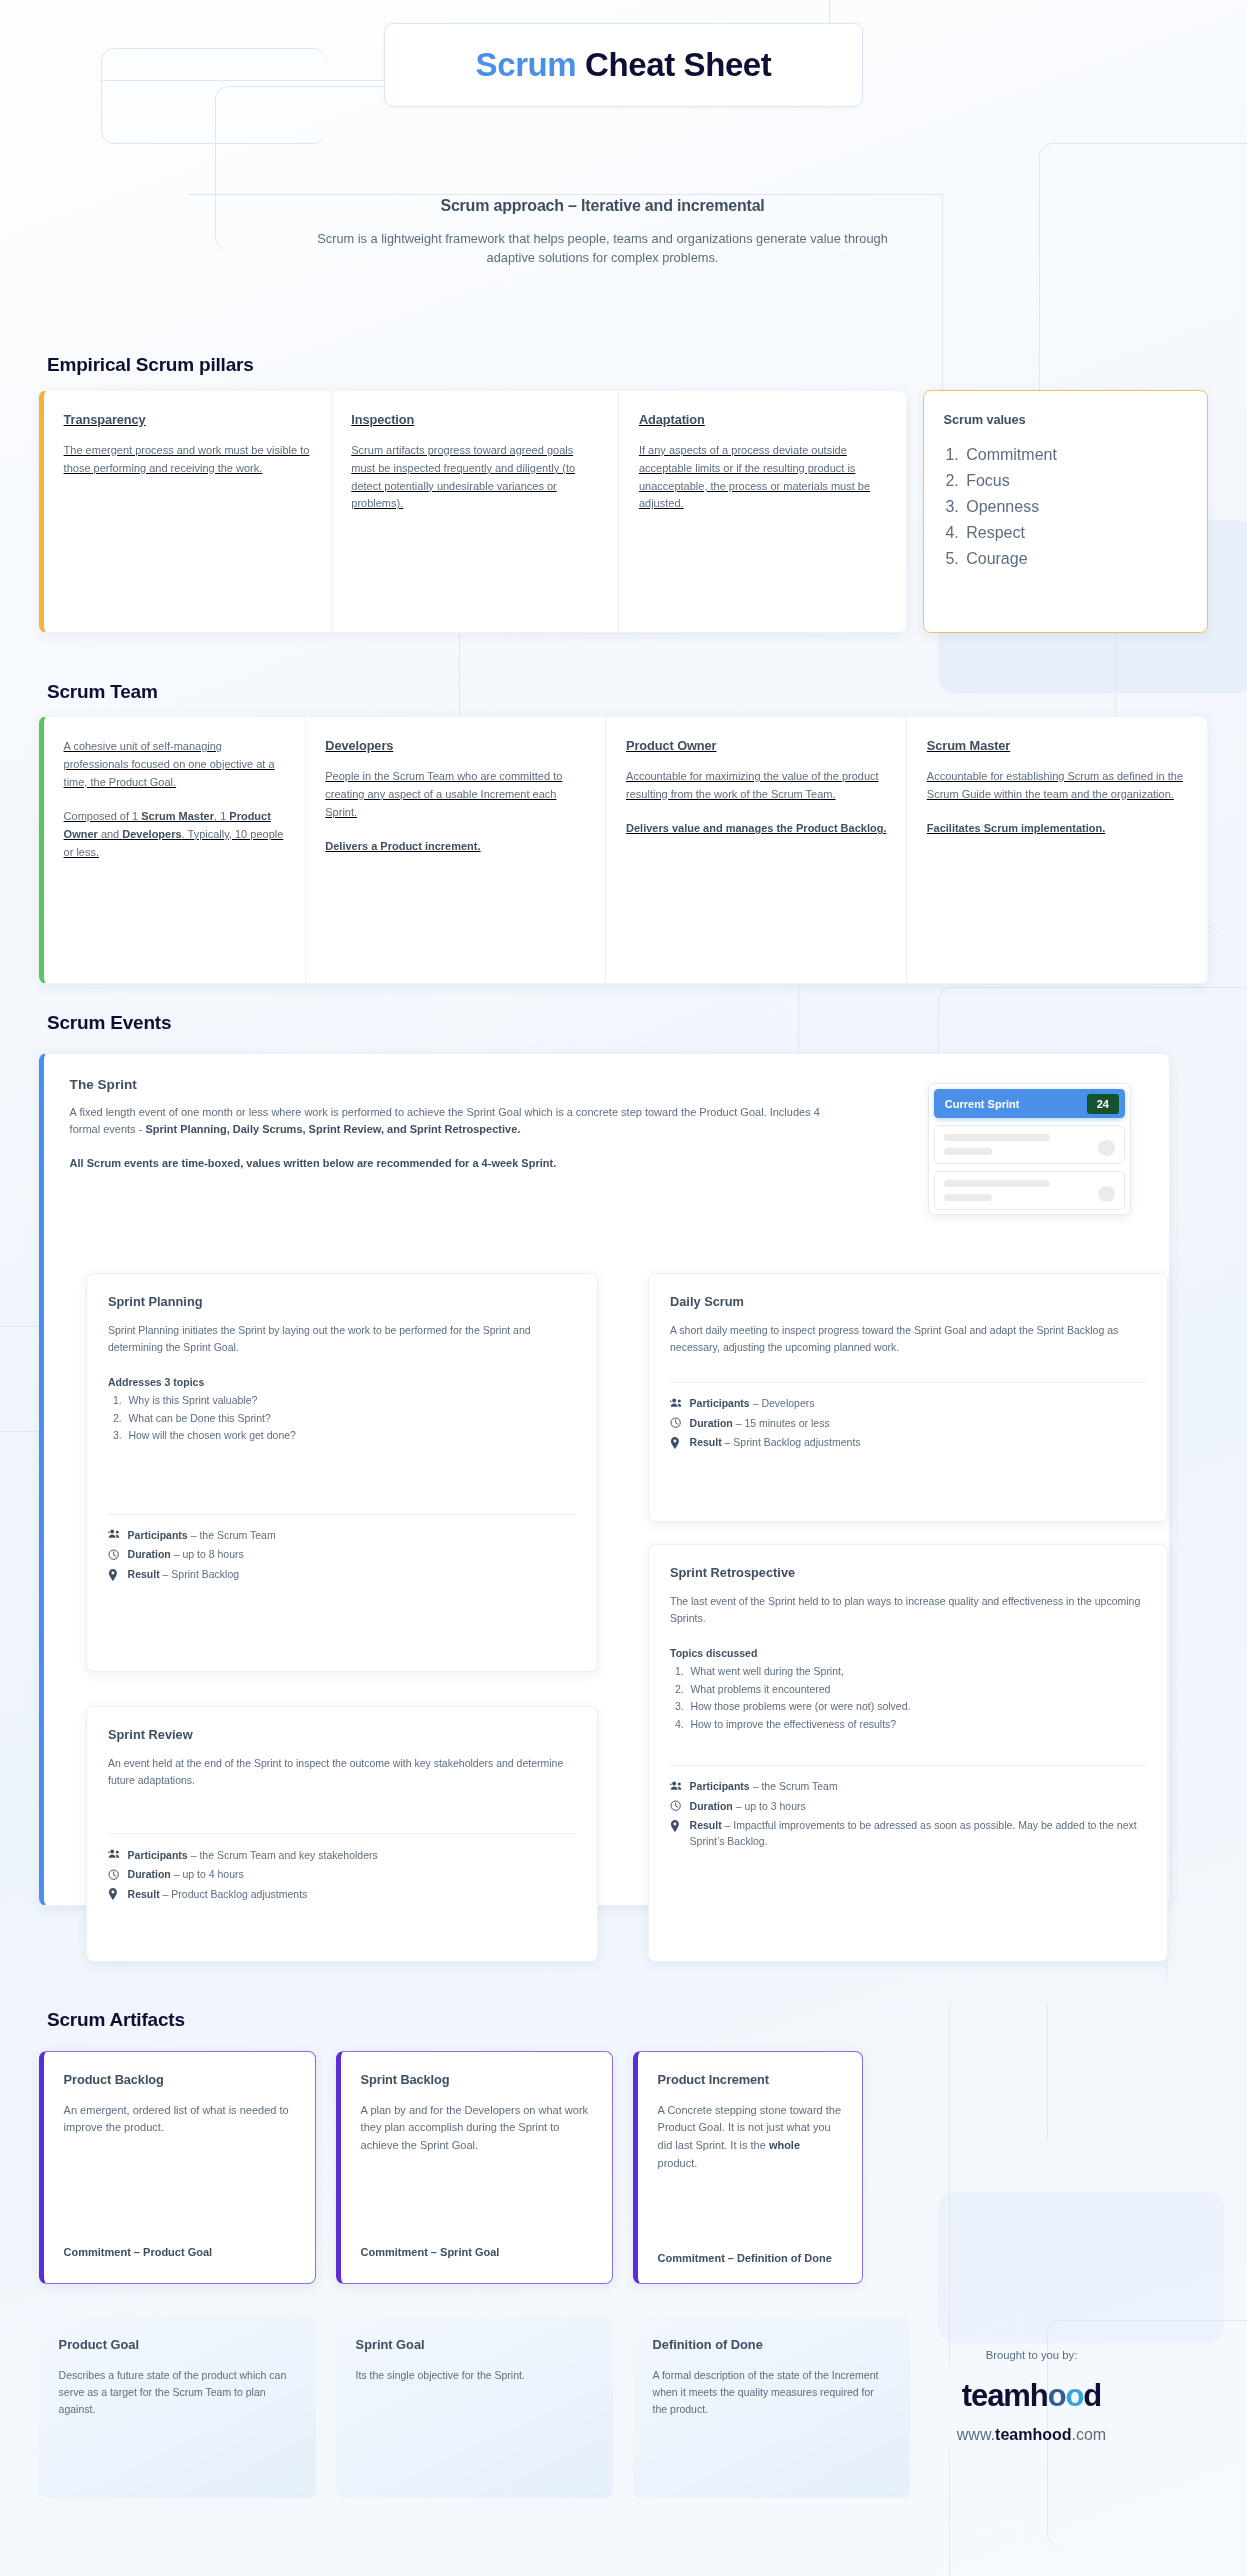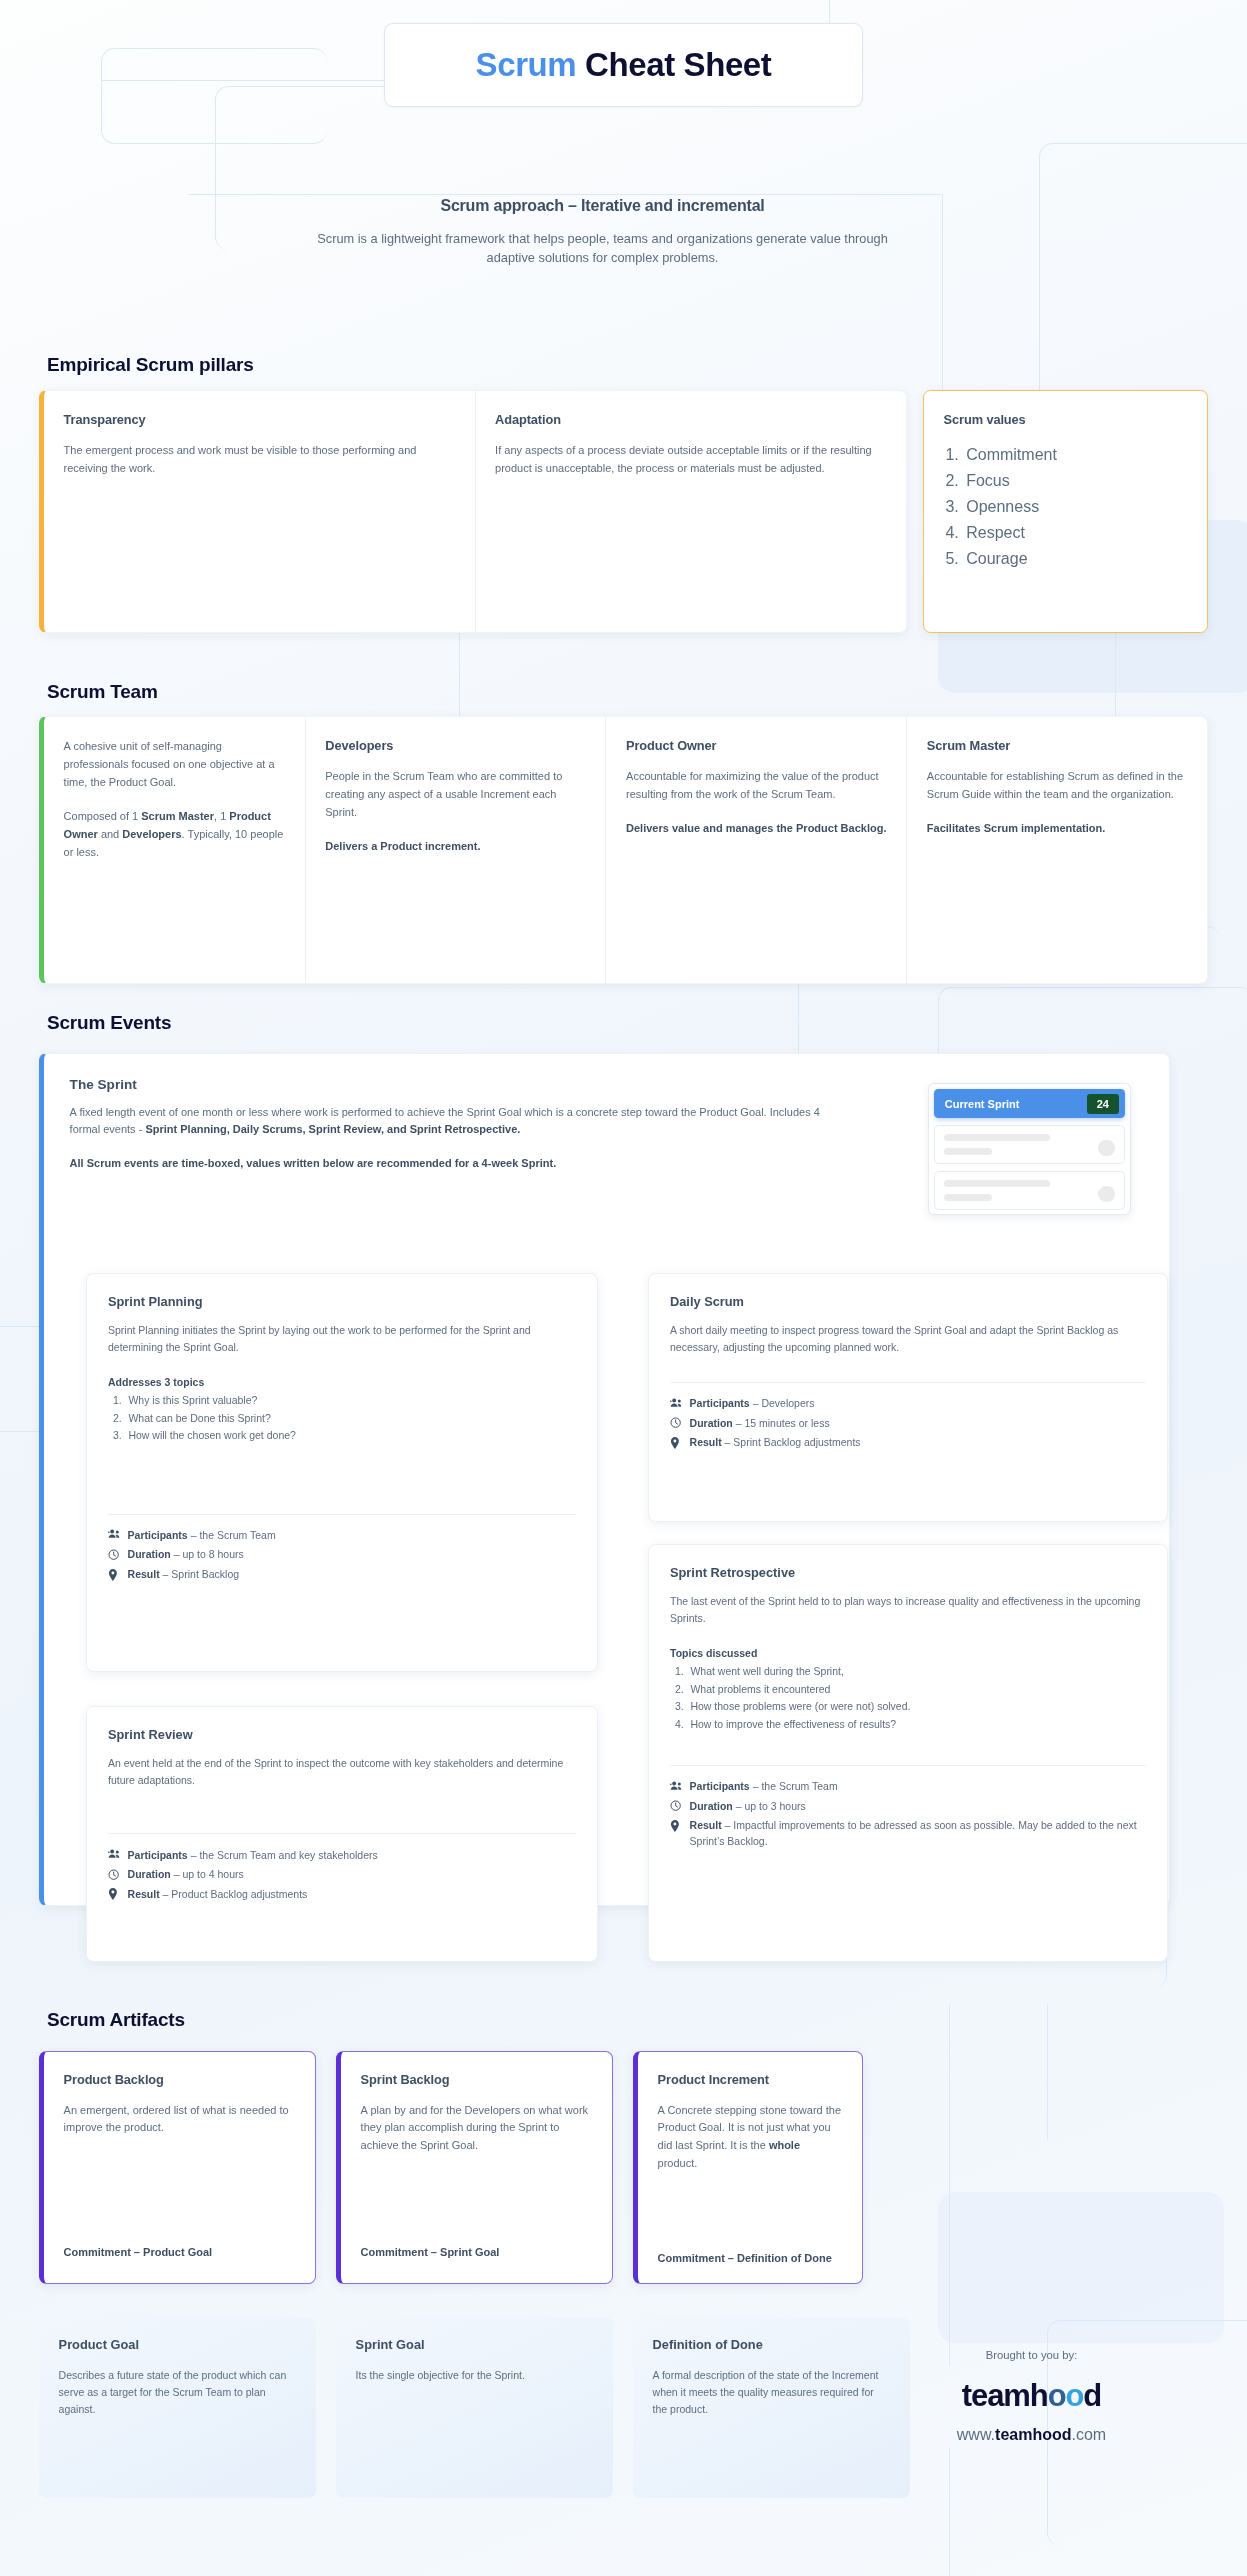--- a/index.html
+++ b/index.html
@@ -51,21 +51,21 @@
     box-shadow: 0 2.3px 10.5px rgba(25,50,95,.07);
   }
   .card.amber { border-left: 5.3px solid #f5b33c; border-top:0.8px solid #f0f3f7; border-right:0.8px solid #f0f3f7; border-bottom:0.8px solid #f0f3f7; }
   .card.amber-thin { border: 1.5px solid #f5c05a; }
   .card.green { border-left: 5.3px solid #5ec25e; border-top:0.8px solid #f0f3f7; border-right:0.8px solid #f0f3f7; border-bottom:0.8px solid #f0f3f7; }
   .card.blue { border-left: 5.3px solid #4a90e8; border-top:0.8px solid #eef2f7; border-right:0.8px solid #eef2f7; border-bottom:0.8px solid #eef2f7; }
   .card.purple { border-left: 5.3px solid #5b2fd6; border-top:1.1px solid #8a6fe0; border-right:1.1px solid #8a6fe0; border-bottom:1.1px solid #8a6fe0; }
   .card.plainwhite { border: 0.8px solid #eceff4; }
 
   .cols { display: flex; height: 100%; }
-  .col { flex: 1; padding: 21px 19.6px 16.6px 19.6px; }
+  .col { flex: 1; padding: 21px 19.6px 16.6px 19.6px; text-decoration: underline; }
   .col + .col { border-left: 0.8px solid #edf0f4; }
 
   h3.ct { font-size: 12.8px; font-weight: 700; color: #3f4f63; margin-bottom: 15px; letter-spacing: -0.1px; }
   p.cb { font-size: 11px; line-height: 1.62; color: #5d6d80; }
   p.cb b, p.cb strong { color: #3f4f63; font-weight: 700; }
   p.cb + p.cb { margin-top: 16.6px; }
   .bold-note { font-size: 11px; line-height: 1.6; color: #3f4f63; font-weight: 700; margin-top: 16.6px; }
 
   ol.vals { margin: 10.5px 0 0 19.6px; }
   ol.vals li { font-size: 16px; line-height: 1.62; color: #5d6d80; padding-left: 3px; }
@@ -174,20 +174,24 @@
 
   <div class="sec-h" style="left:47px; top:354px;">Empirical Scrum pillars</div>
 
   <div class="card amber" style="left:39px; top:390px; width:868px; height:243px;">
     <div class="cols">
       <div class="col">
         <h3 class="ct">Transparency</h3>
         <p class="cb">The emergent process and work must be visible to those performing and receiving the work.</p>
       </div>
       <div class="col">
+        <h3 class="ct">Inspection</h3>
+        <p class="cb">Scrum artifacts progress toward agreed goals must be inspected frequently and diligently (to detect potentially undesirable variances or problems).</p>
+      </div>
+      <div class="col">
         <h3 class="ct">Adaptation</h3>
         <p class="cb">If any aspects of a process deviate outside acceptable limits or if the resulting product is unacceptable, the process or materials must be adjusted.</p>
       </div>
     </div>
   </div>
 
   <div class="card amber-thin" style="left:923px; top:390px; width:285px; height:243px;">
     <div style="padding:21px 19.6px;">
       <h3 class="ct">Scrum values</h3>
       <ol class="vals">

